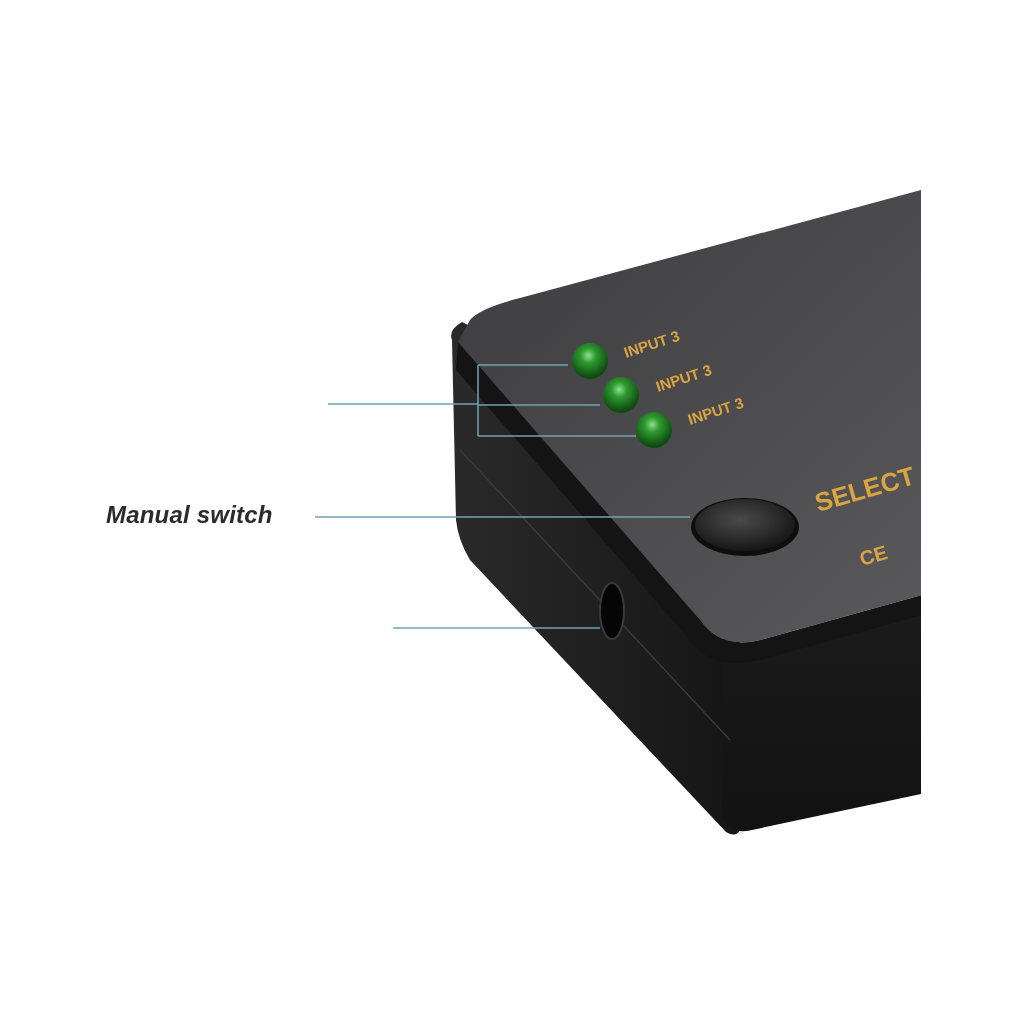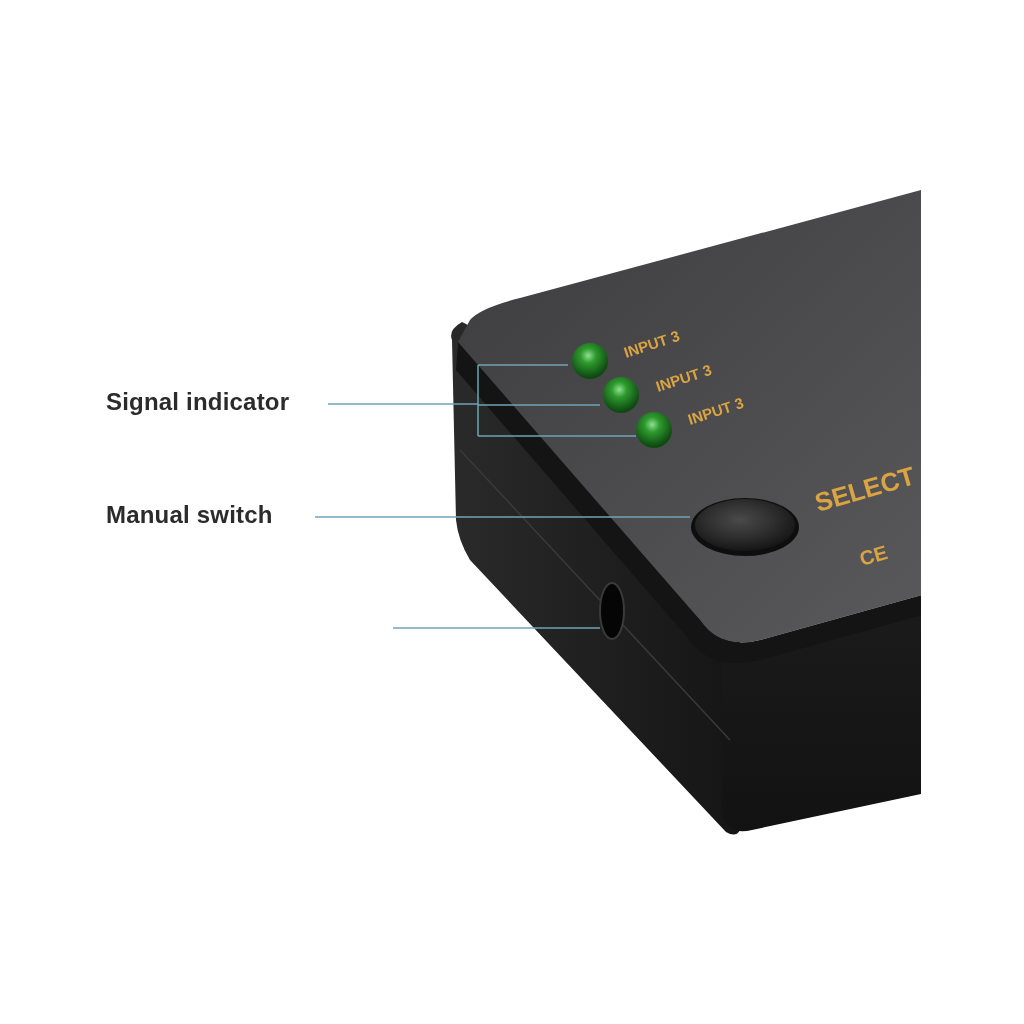--- a/index.html
+++ b/index.html
@@ -71,15 +71,14 @@
       <ellipse cx="612" cy="611" rx="12" ry="28" fill="#050505" stroke="#3a3a3a" stroke-width="2"></ellipse>
     </g>
 
     <g stroke="#6fa3b3" stroke-width="1.5" fill="none">
       <path d="M328 404 L478 404 M478 365 L568 365 M478 365 L478 436 M478 405 L600 405 M478 436 L636 436"></path>
       <path d="M315 517 L690 517"></path>
       <path d="M393 628 L600 628"></path>
     </g>
   </svg>
 
-  <div class="label" style="left:106px; top:388px;">Signal indicator</div>
-  <div class="label" style="left:106px; top:501px;">Manual switch</div>
+  <div class="label" style="left:106px; top:501px;font-style:italic;">Manual switch</div>
 </div>
 
 </body></html>

